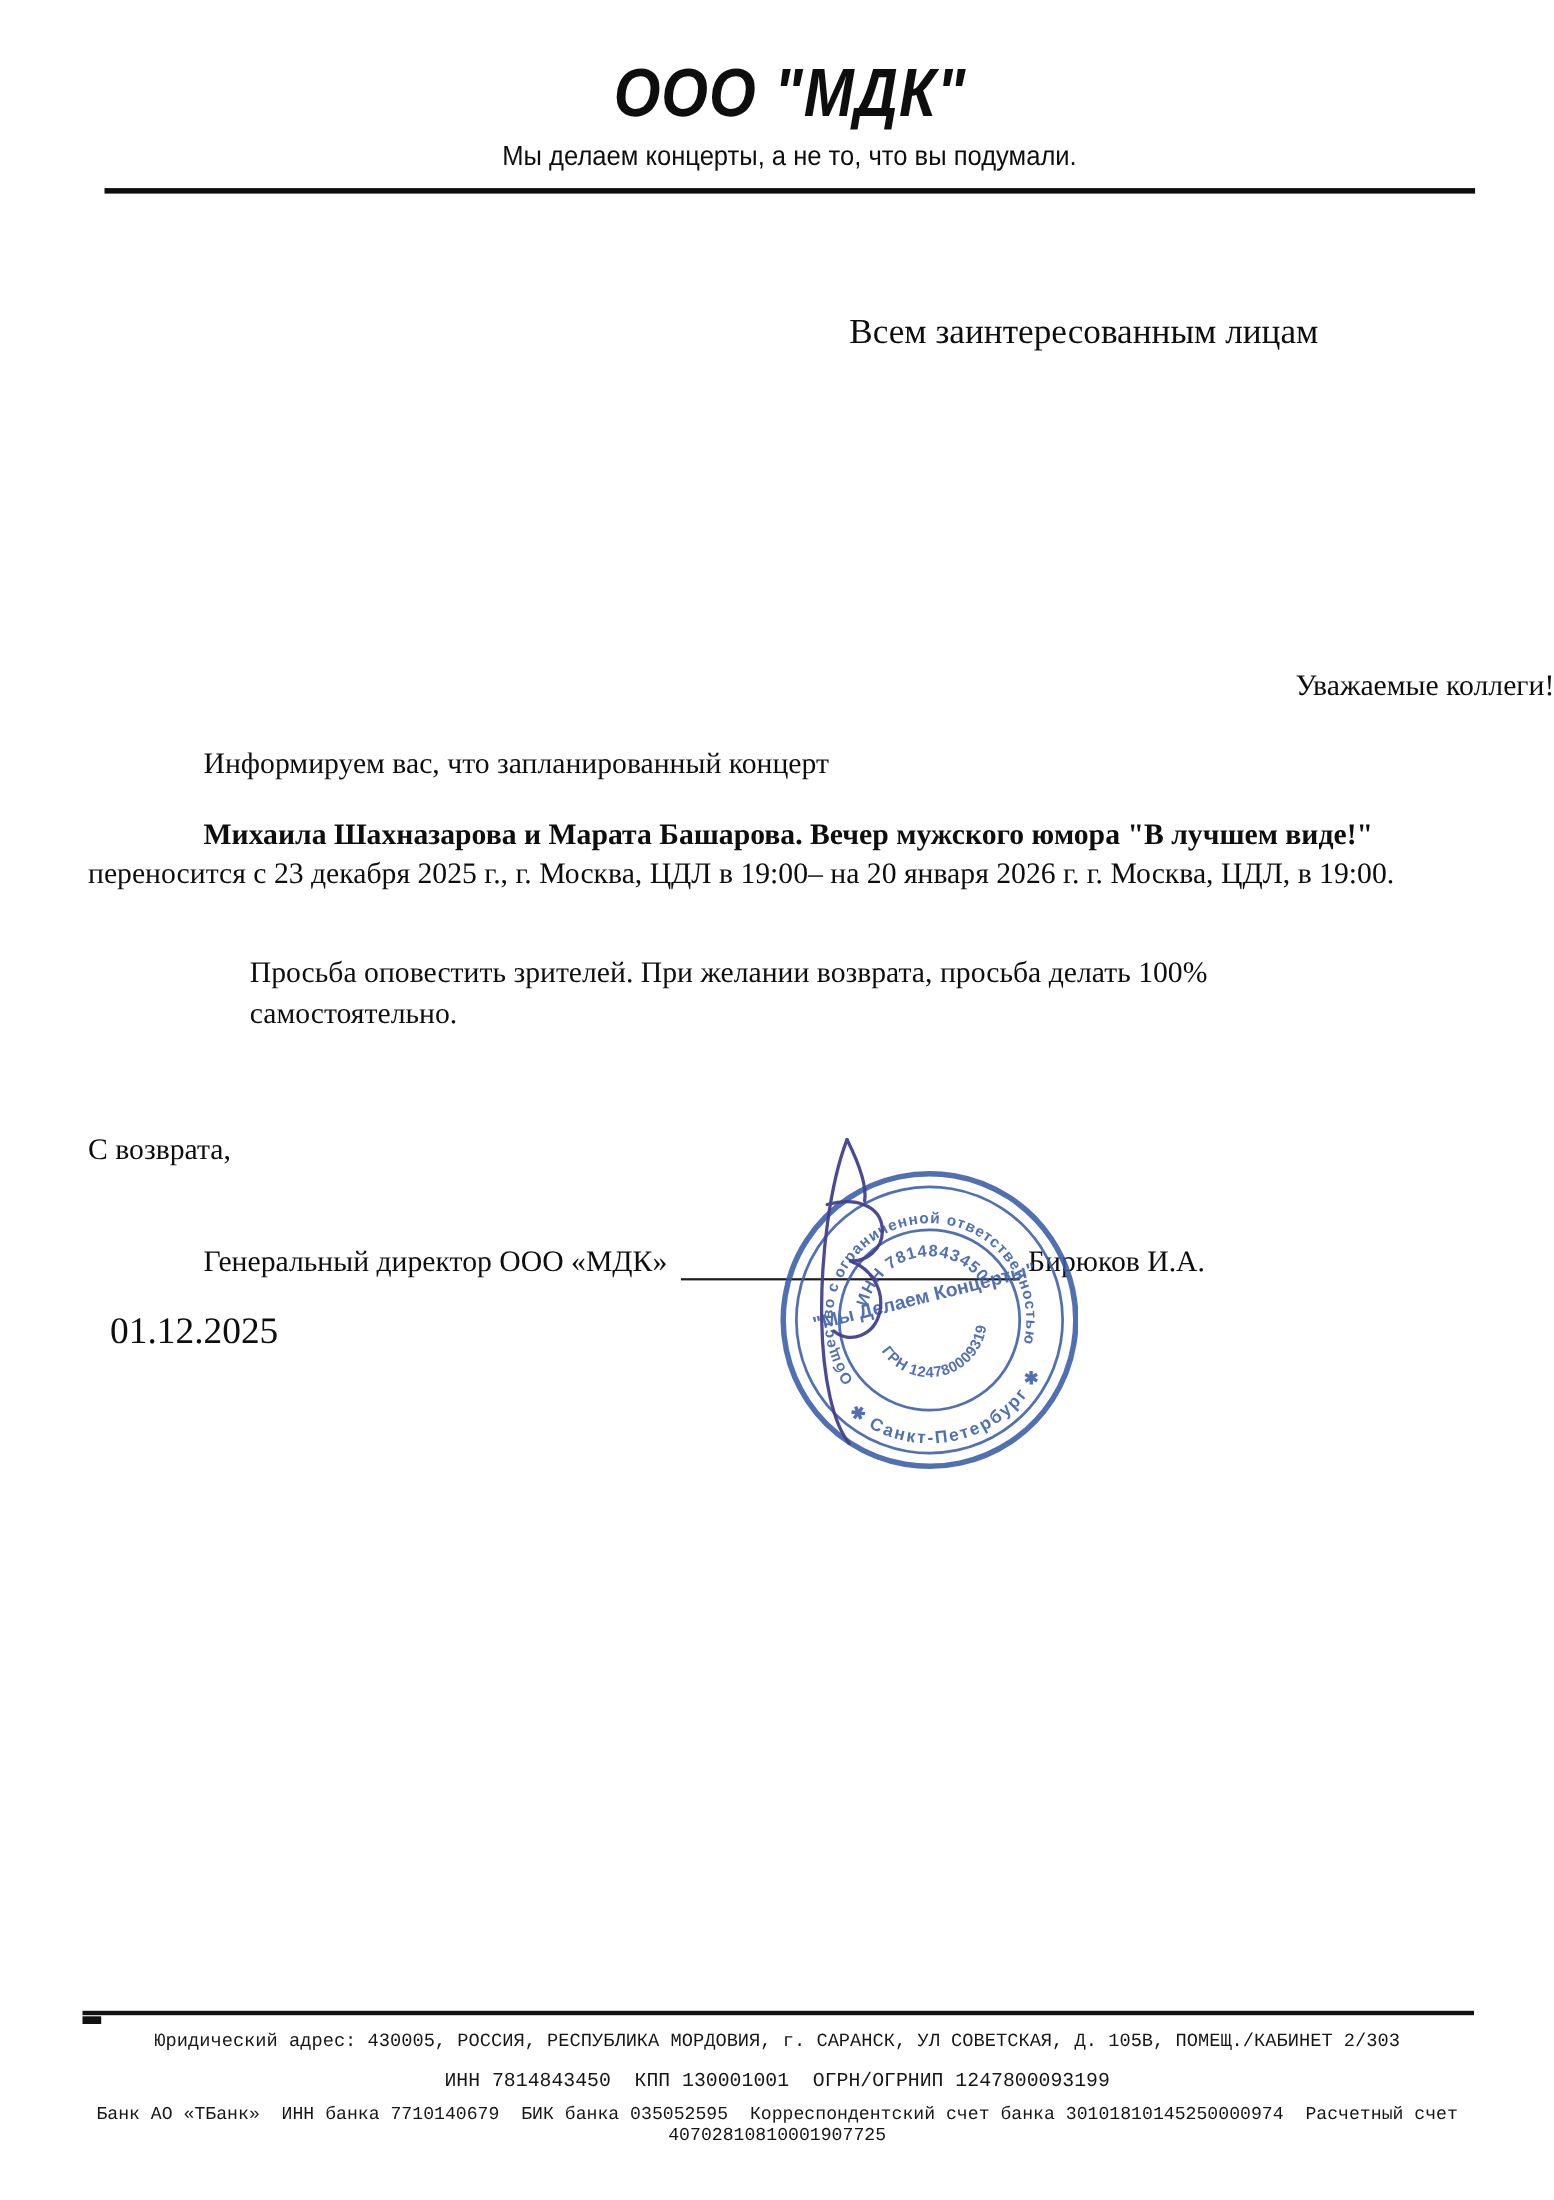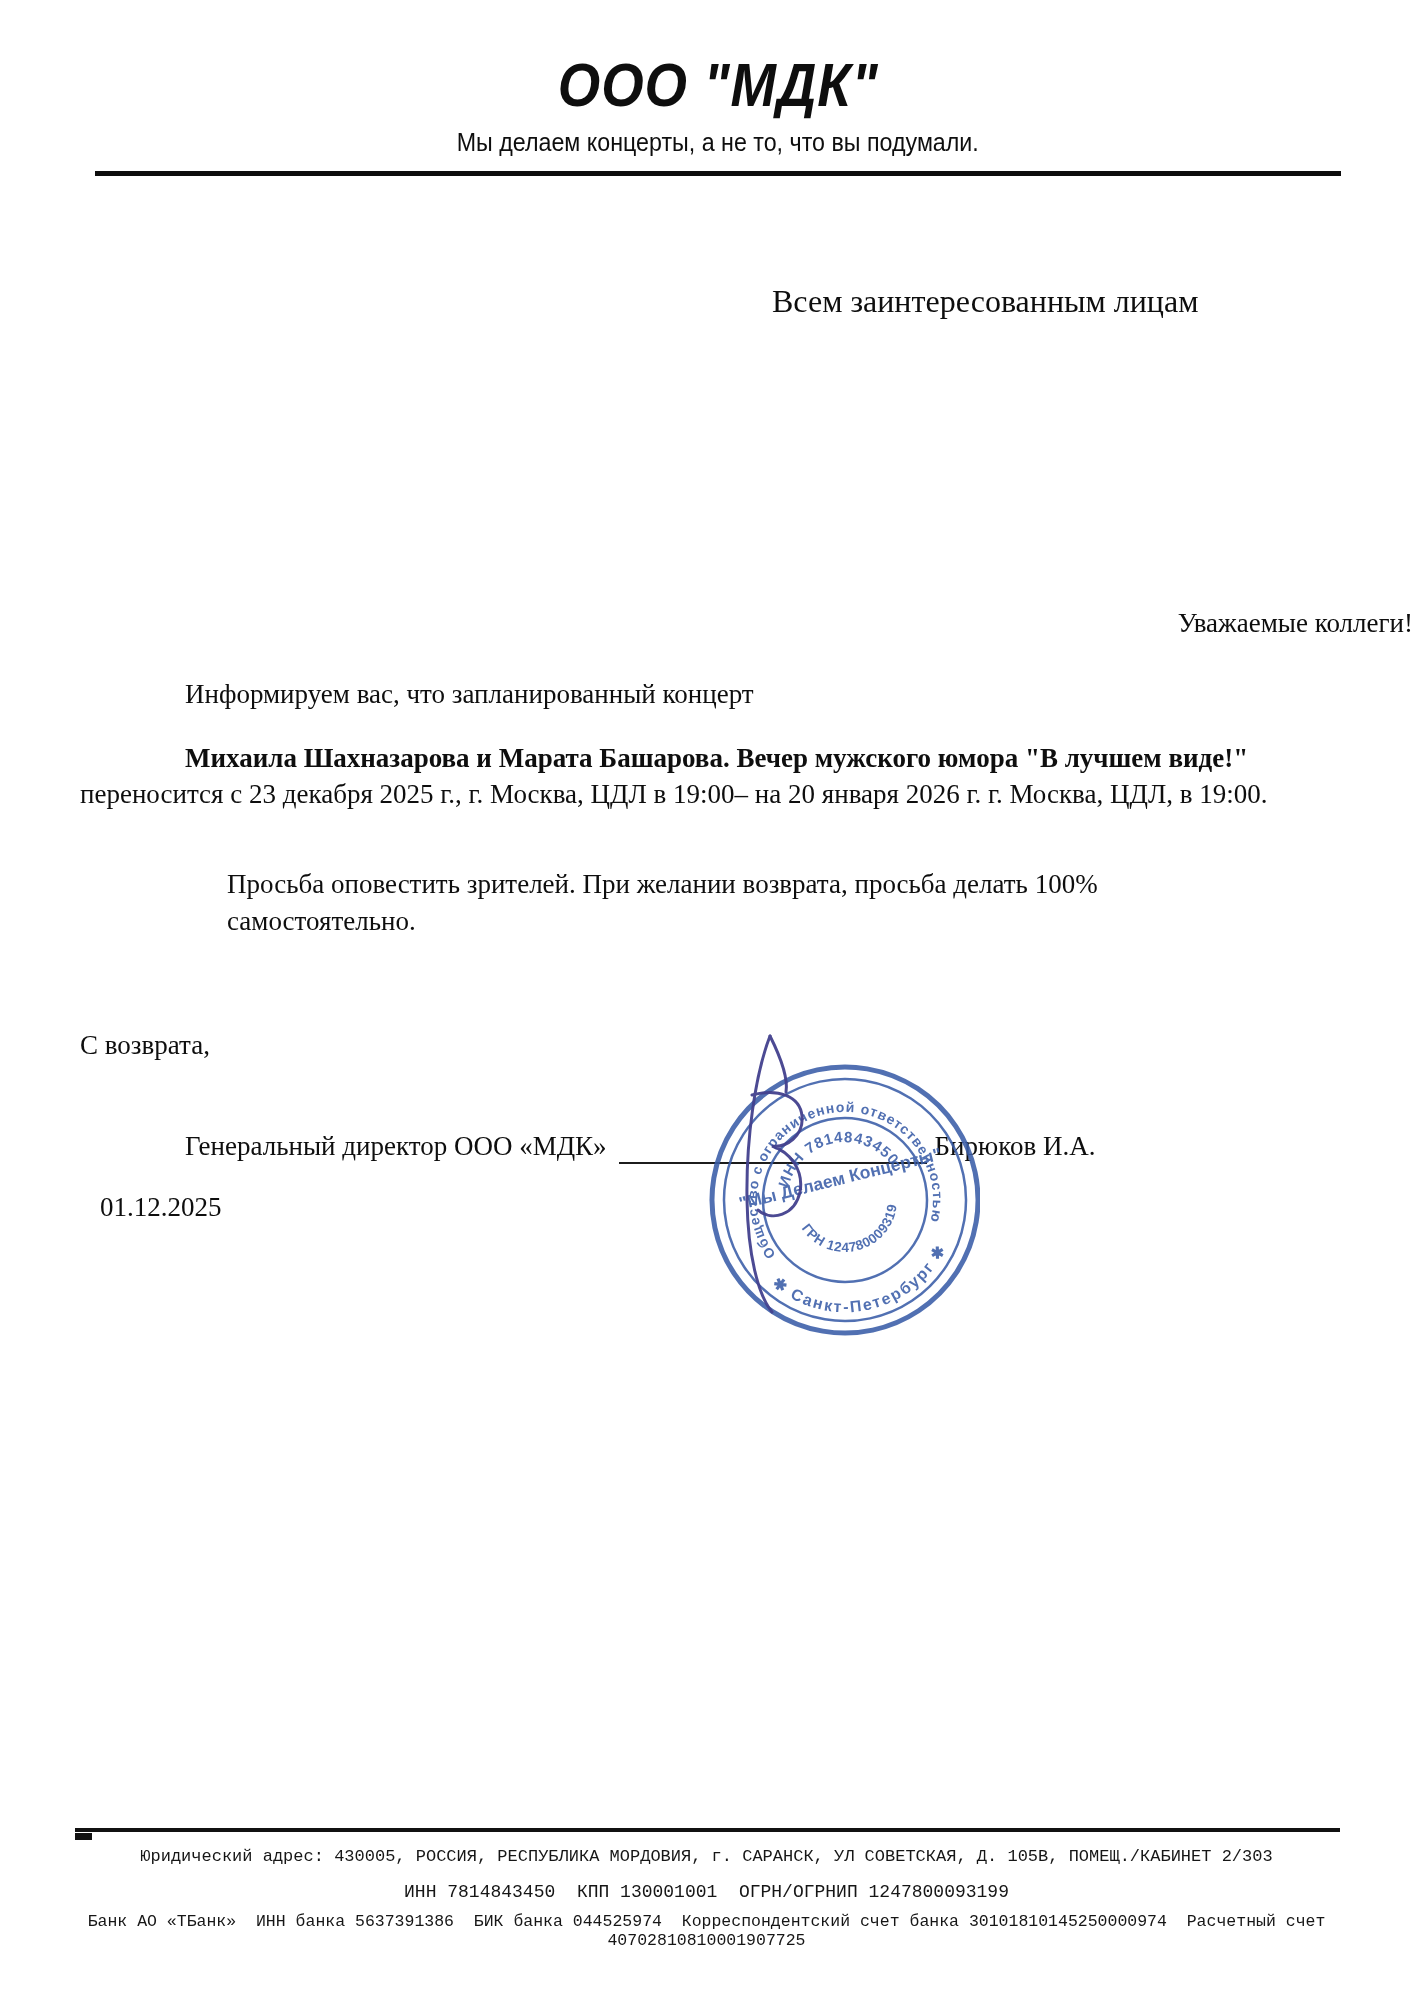--- a/index.html
+++ b/index.html
@@ -67,21 +67,21 @@
   .sig-indent{flex:0 0 105px;}
   .sig-title{white-space:nowrap;}
   .sig-line{
     flex:0 0 308px;margin:0 8px 0 12px;
     border-bottom:2px solid #1c1c1c;
     align-self:flex-end;height:30px;
   }
   .sig-name{white-space:nowrap;}
   .letter-date{
     position:absolute;top:1192px;left:100px;
-    font-size:27px;
+    font-size:34px;
   }
   
   .stamp-wrap{
     position:absolute;left:640px;top:1010px;width:340px;height:340px;
   }
   
   .footer-rule{
     position:absolute;top:1828px;left:75px;right:73px;height:4px;
     background:#111;
   }
@@ -168,15 +168,15 @@
         <path d="M130,26 C142,50 148,70 146,82"></path>
         <path d="M112,85 C138,78 160,86 162,106 C164,126 146,138 132,136 C150,142 164,160 160,182 C155,205 132,212 118,200"></path>
       </g>
     </svg>
   </div>
 
   <div class="footer-rule"></div>
   <div class="footer-rule-tick"></div>
   <div class="footer-line l1">Юридический адрес: 430005, РОССИЯ, РЕСПУБЛИКА МОРДОВИЯ, г. САРАНСК, УЛ СОВЕТСКАЯ, Д. 105В, ПОМЕЩ./КАБИНЕТ 2/303</div>
   <div class="footer-line l2">ИНН 7814843450  КПП 130001001  ОГРН/ОГРНИП 1247800093199</div>
-  <div class="footer-line l3">Банк АО «ТБанк»  ИНН банка 5637391386  БИК банка 044525974  Корреспондентский счет банка 30101810145250000974  Расчетный счет 40702810810001907725</div>
+  <div class="footer-line l3">Банк АО «ТБанк»  ИНН банка 7710140679  БИК банка 035052595  Корреспондентский счет банка 30101810145250000974  Расчетный счет 40702810810001907725</div>
 
 </div>
 
 </body></html>

